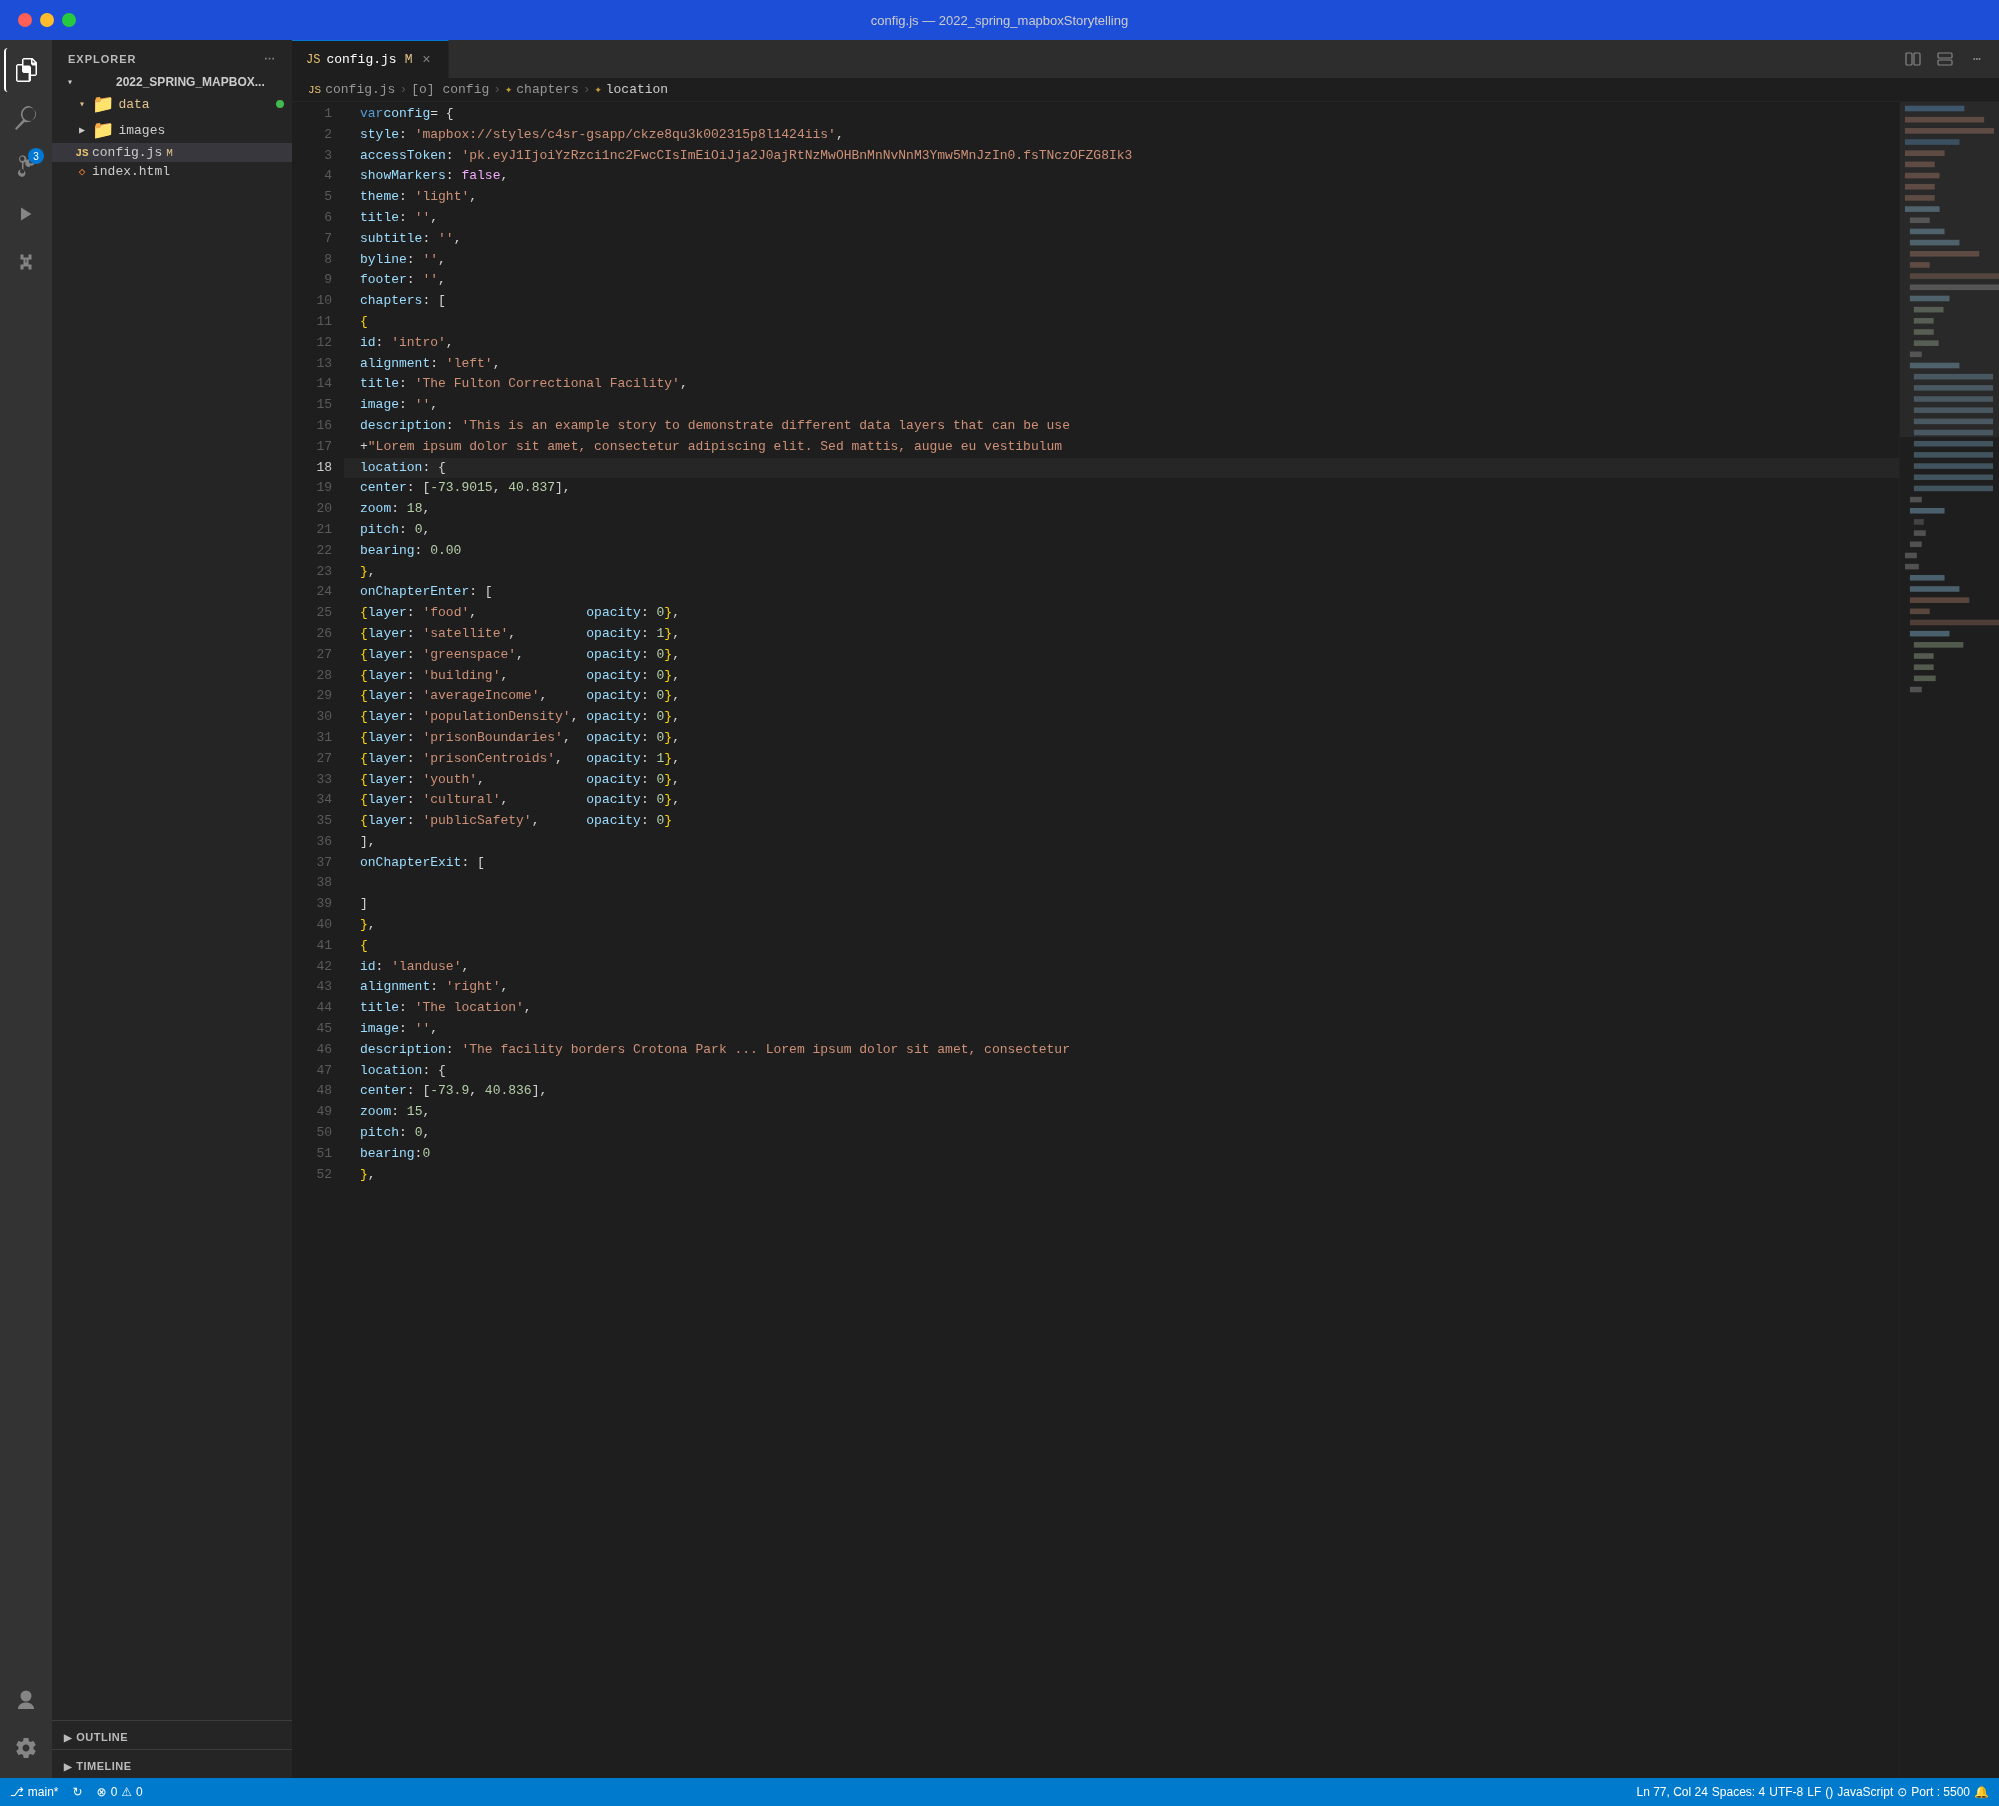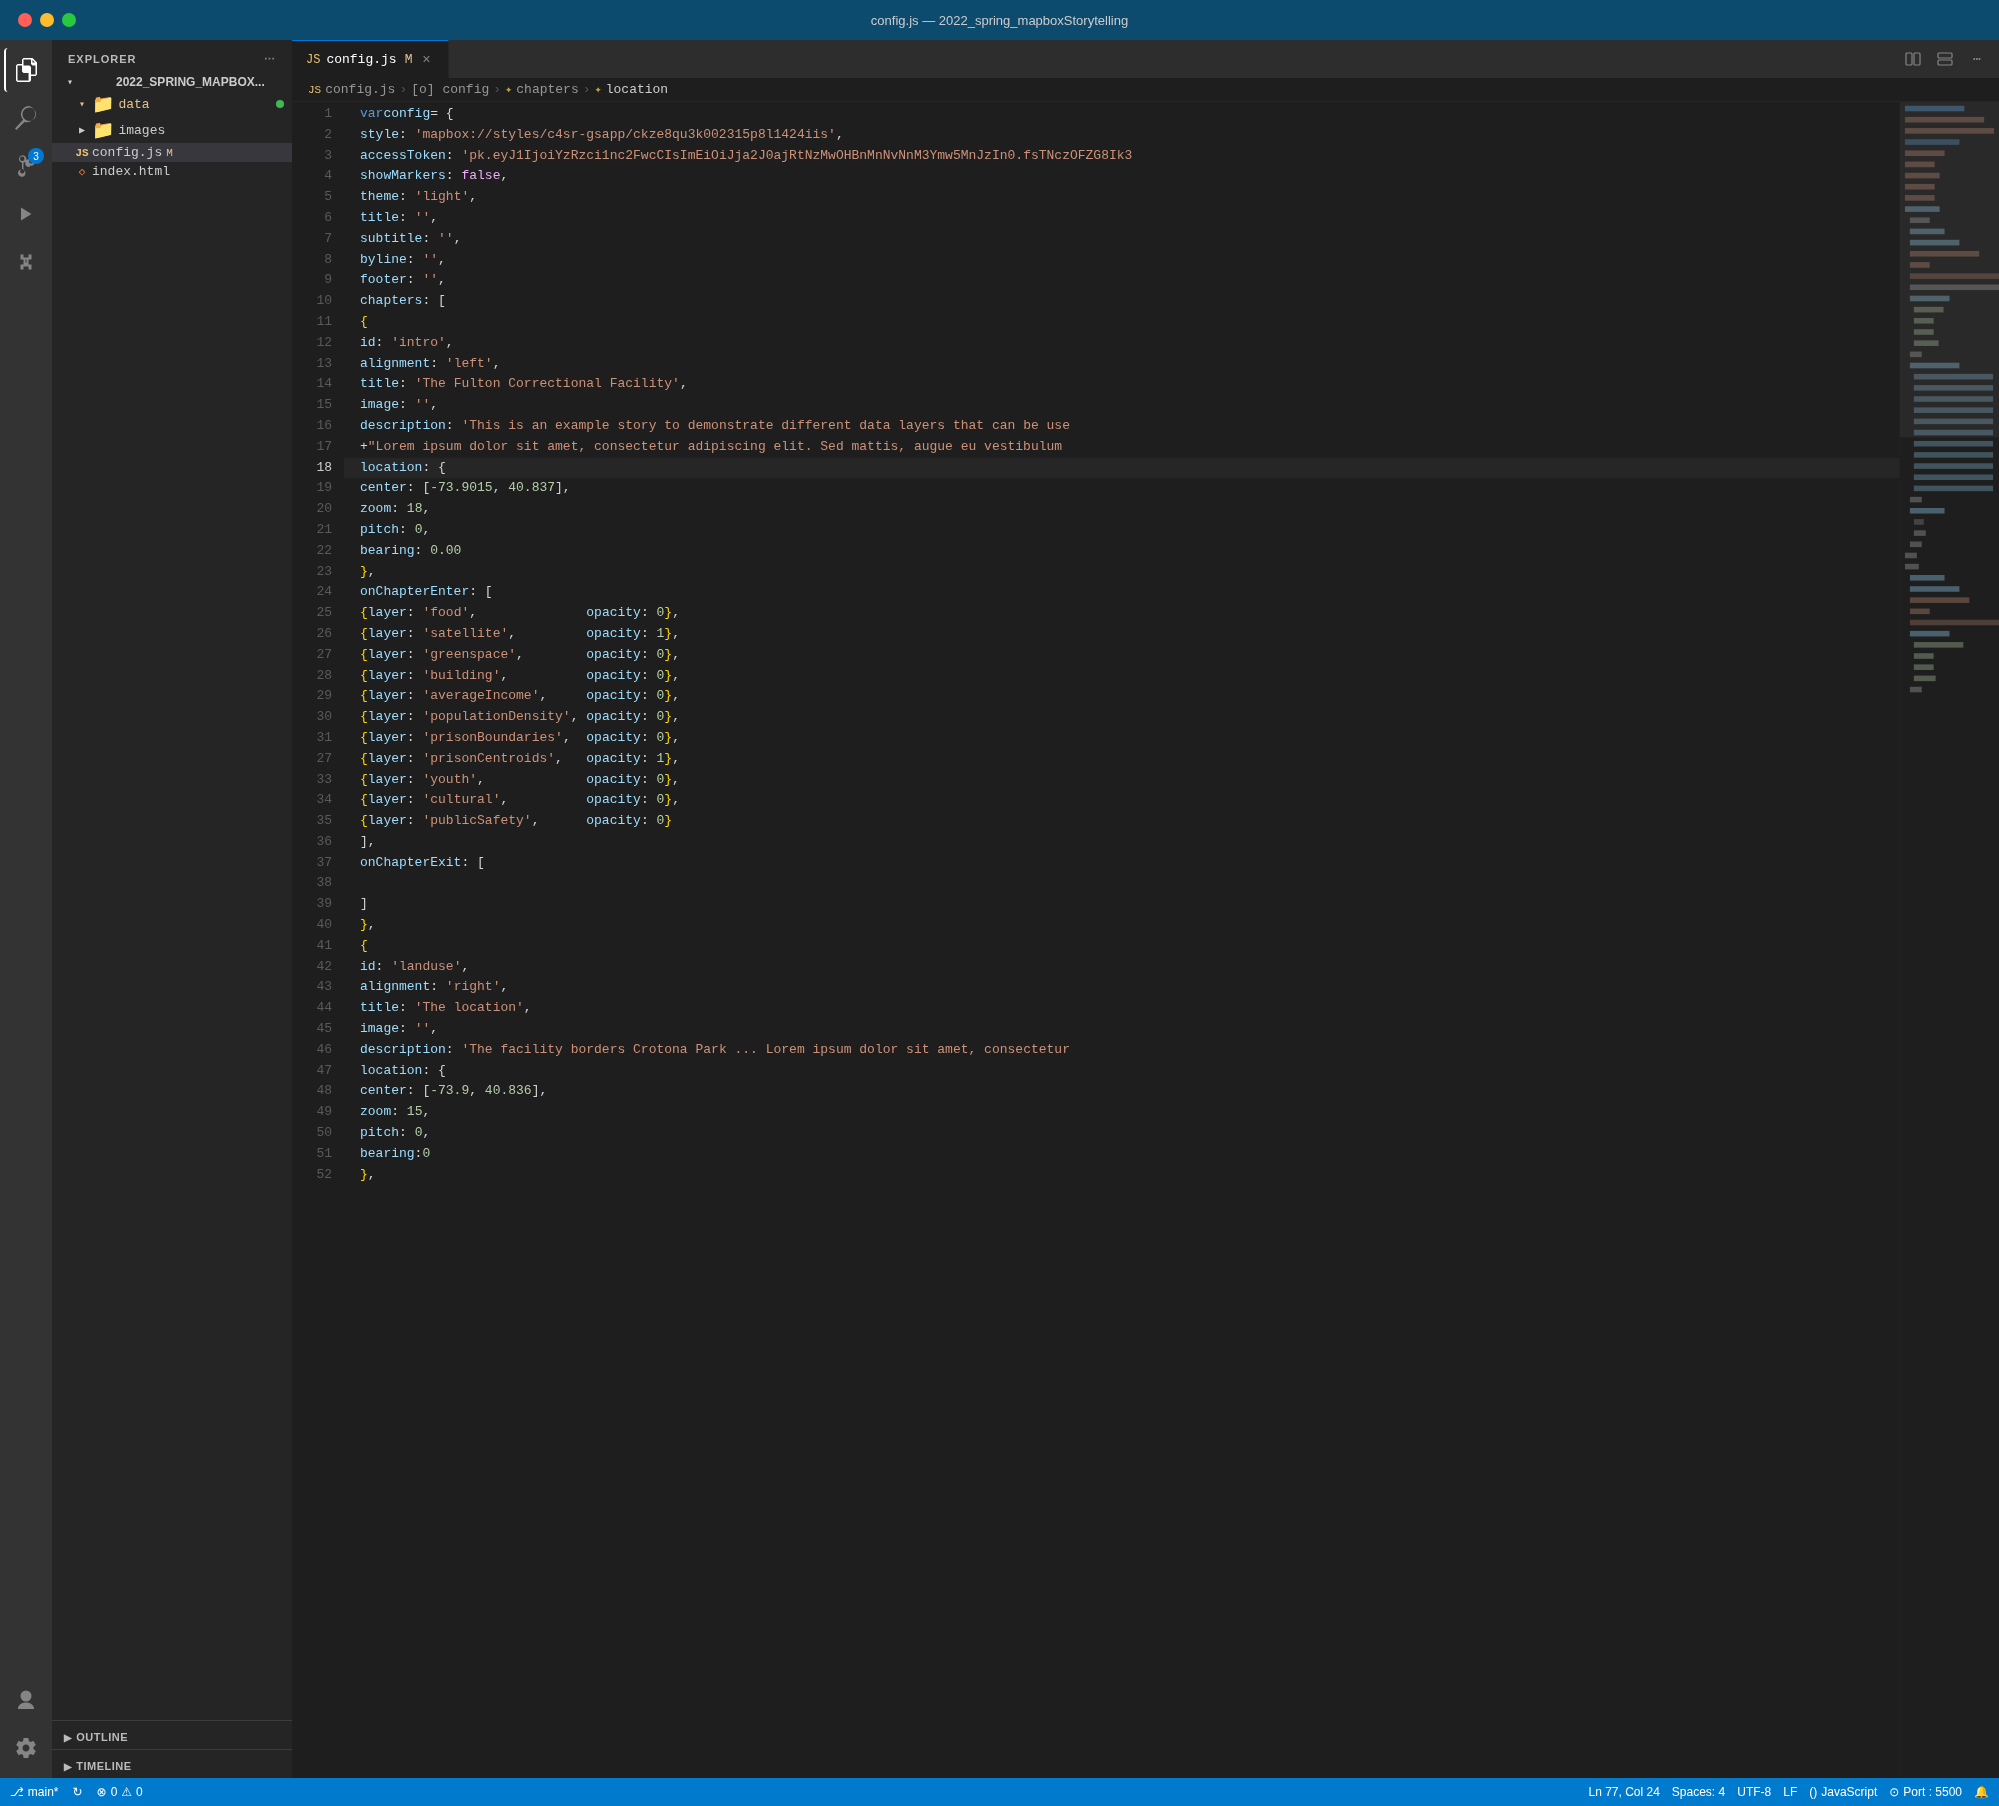--- a/index.html
+++ b/index.html
@@ -10,21 +10,21 @@
       color: #d4d4d4;
       width: 1999px;
       height: 1806px;
       overflow: hidden;
       display: flex;
       flex-direction: column;
     }
 
     
     .titlebar {
-      background: #0c4a6e;
+      background: #1d4ed8;
       height: 40px;
       display: flex;
       align-items: center;
       justify-content: center;
       position: relative;
       flex-shrink: 0;
     }
     .titlebar-buttons {
       position: absolute;
       left: 18px;
@@ -335,21 +335,21 @@
       display: flex;
       align-items: center;
       padding: 0 10px;
       gap: 16px;
       flex-shrink: 0;
       font-size: 12px;
       font-family: -apple-system, sans-serif;
       color: white;
     }
     .status-left { display: flex; align-items: center; gap: 14px; }
-    .status-right { margin-left: auto; display: flex; align-items: center; gap: 12px; }
+    .status-right { margin-left: auto; display: flex; align-items: center; gap: 4px; }
     .status-item { display: flex; align-items: center; gap: 4px; cursor: pointer; }
 
     
     ::-webkit-scrollbar { width: 8px; height: 8px; }
     ::-webkit-scrollbar-track { background: #1e1e1e; }
     ::-webkit-scrollbar-thumb { background: #424242; border-radius: 4px; }
 
     
     .current-line { background: rgba(255,255,255,0.04); }
   </style>

